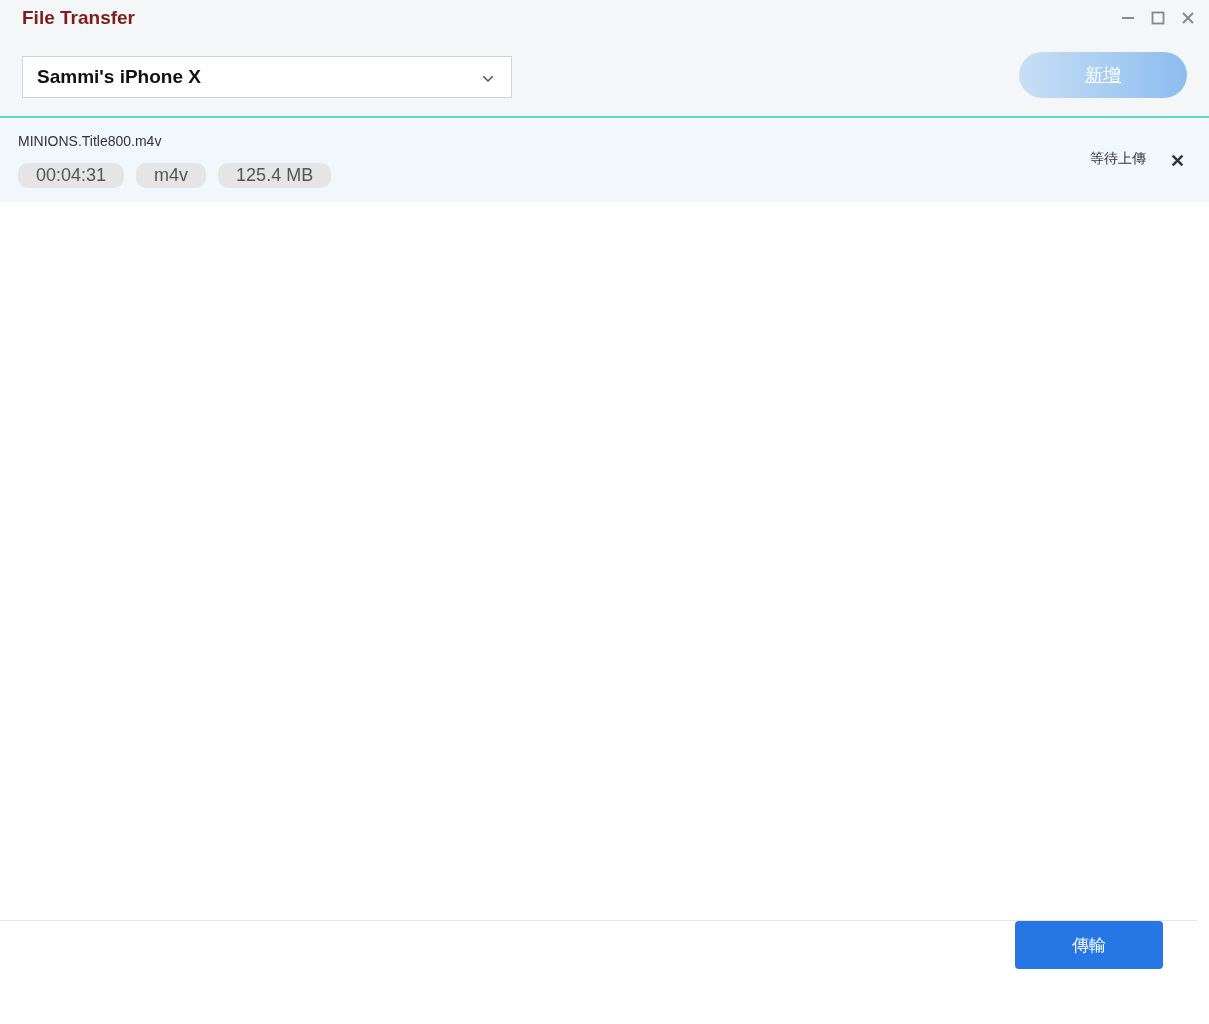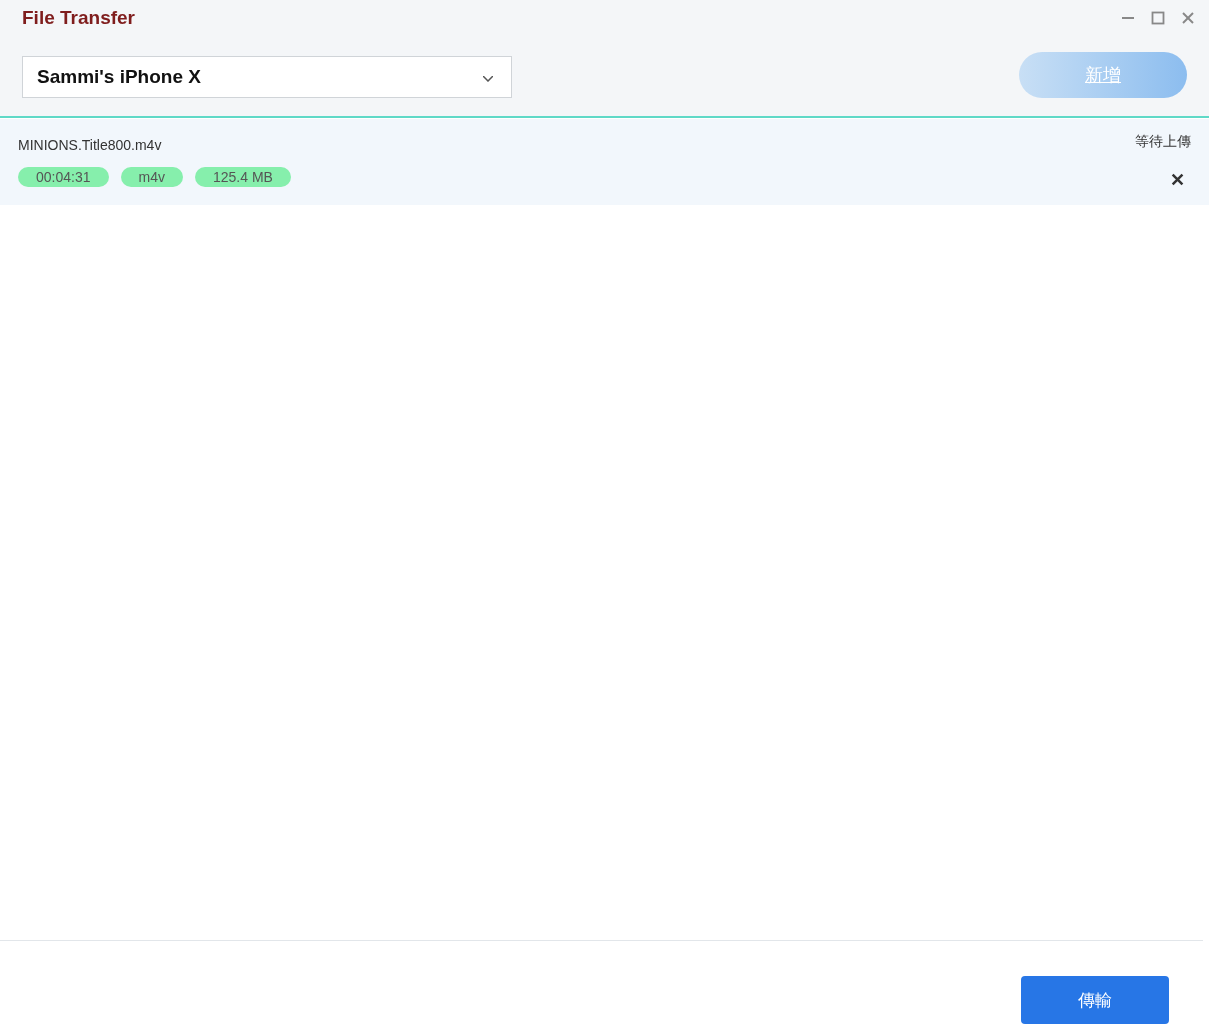--- a/index.html
+++ b/index.html
@@ -108,56 +108,55 @@
     }
     .file-name {
       font-size: 14px;
       color: #333;
     }
     .file-pills {
       display: flex;
       gap: 12px;
     }
     .pill {
-      background: #86efac;
+      background: #e5e5e5;
       border-radius: 10px;
       padding: 2px 18px;
-      font-size: 14px;
+      font-size: 18px;
       color: #555;
       min-width: 60px;
       text-align: center;
     }
     .file-right {
       display: flex;
-      align-items: flex-end;
+      align-items: flex-start;
       gap: 18px;
-      flex-direction: column;
     }
     .status-text {
       font-size: 14px;
       color: #333;
     }
     .remove-btn {
       font-size: 18px;
       font-weight: 700;
       color: #333;
       cursor: pointer;
       padding: 0 6px;
       background: none;
       border: none;
     }
     .footer {
       position: absolute;
       left: 0;
-      right: 6px;
+      right: 12px;
       bottom: 0;
-      height: 84px;
+      height: 104px;
       border-top: 1px solid #e2e6ea;
       display: flex;
-      align-items: flex-end;
+      align-items: flex-start;
       justify-content: flex-end;
       padding-right: 34px;
     }
     .transfer-btn {
       width: 148px;
       height: 48px;
       background: #2776e6;
       color: #ffffff;
       font-size: 17px;
       border: none;

